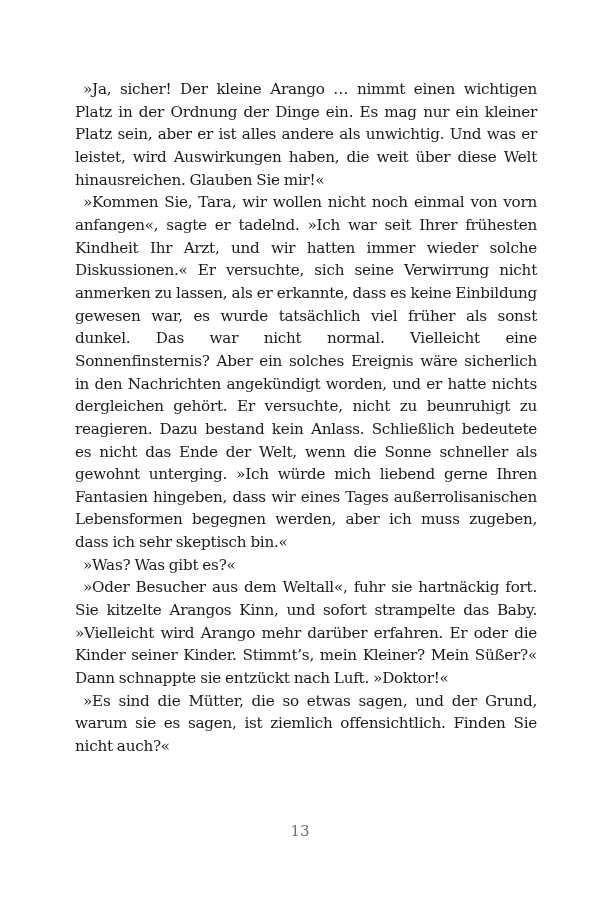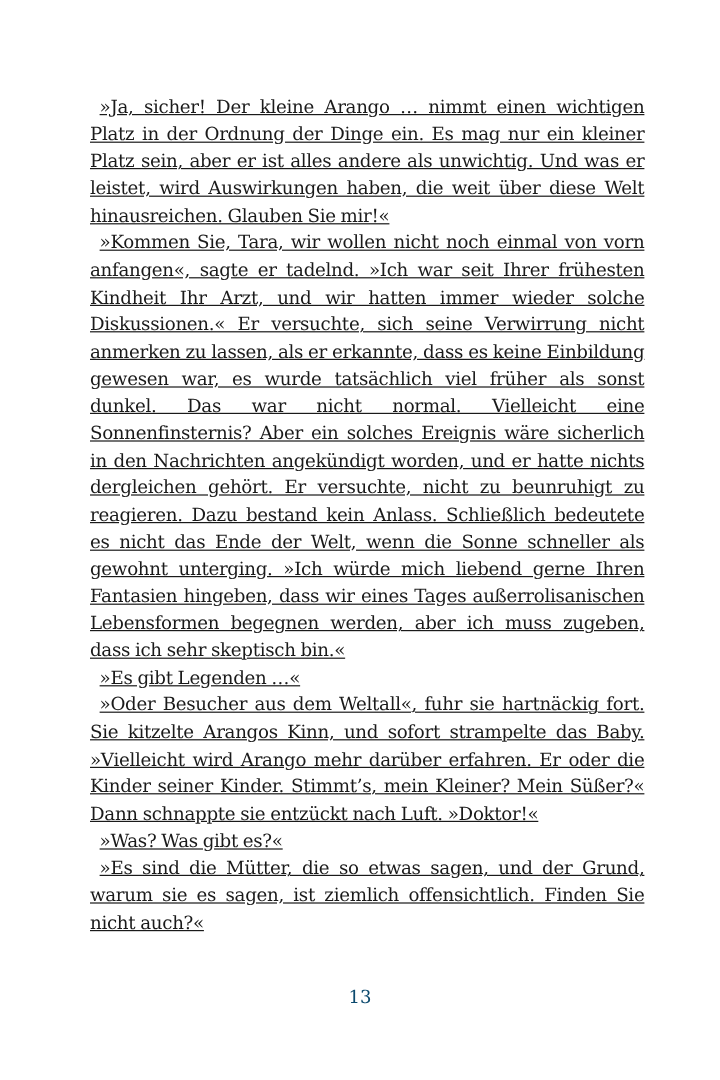--- a/index.html
+++ b/index.html
@@ -23,38 +23,36 @@
     }
     .paragraph {
       margin: 0;
       font-size: 15.2px;
       line-height: 22.65px;
       text-align: justify;
       text-indent: 8px;
       hyphens: manual;
       letter-spacing: -0.25px;
       word-spacing: -0.5px;
-      text-decoration: underline;
     }
     .page-number {
       position: absolute;
       left: 0;
       width: 600px;
       top: 822px;
       text-align: center;
       font-size: 15px;
       font-family: "DejaVu Serif", "Liberation Serif", serif;
-      color: #0c4a6e;
+      color: #737373;
     }
   </style>
 </head>
 <body>
 
 <div class="page">
   <p class="paragraph">»Ja, sicher! Der kleine Arango … nimmt einen wichtigen Platz in der Ordnung der Dinge ein. Es mag nur ein kleiner Platz sein, aber er ist alles andere als unwichtig. Und was er leistet, wird Auswirkungen haben, die weit über diese Welt hinausreichen. Glauben Sie mir!«</p>
   <p class="paragraph">»Kommen Sie, Tara, wir wollen nicht noch einmal von vorn anfan­gen«, sagte er tadelnd. »Ich war seit Ihrer frühesten Kindheit Ihr Arzt, und wir hatten immer wieder solche Diskussionen.« Er ver­suchte, sich seine Verwirrung nicht anmerken zu lassen, als er er­kannte, dass es keine Einbildung gewesen war, es wurde tatsächlich viel früher als sonst dunkel. Das war nicht normal. Vielleicht eine Sonnenfinsternis? Aber ein solches Ereignis wäre sicherlich in den Nachrichten angekündigt worden, und er hatte nichts dergleichen gehört. Er versuchte, nicht zu beunruhigt zu reagieren. Dazu bestand kein Anlass. Schließlich bedeutete es nicht das Ende der Welt, wenn die Sonne schneller als gewohnt unterging. »Ich würde mich liebend gerne Ihren Fantasien hingeben, dass wir eines Tages außerrolisani­schen Lebensformen begegnen werden, aber ich muss zugeben, dass ich sehr skeptisch bin.«</p>
-  <p class="paragraph">»Es gibt Legenden …«</p>
+  <p class="paragraph">»Was? Was gibt es?«</p>
   <p class="paragraph">»Oder Besucher aus dem Weltall«, fuhr sie hartnäckig fort. Sie kit­zelte Arangos Kinn, und sofort strampelte das Baby. »Vielleicht wird Arango mehr darüber erfahren. Er oder die Kinder seiner Kinder. Stimmt’s, mein Kleiner? Mein Süßer?« Dann schnappte sie entzückt nach Luft. »Doktor!«</p>
-  <p class="paragraph">»Was? Was gibt es?«</p>
   <p class="paragraph">»Es sind die Mütter, die so etwas sagen, und der Grund, warum sie es sagen, ist ziemlich offensichtlich. Finden Sie nicht auch?«</p>
 </div>
 
 <div class="page-number">13</div>
 
 </body></html>

